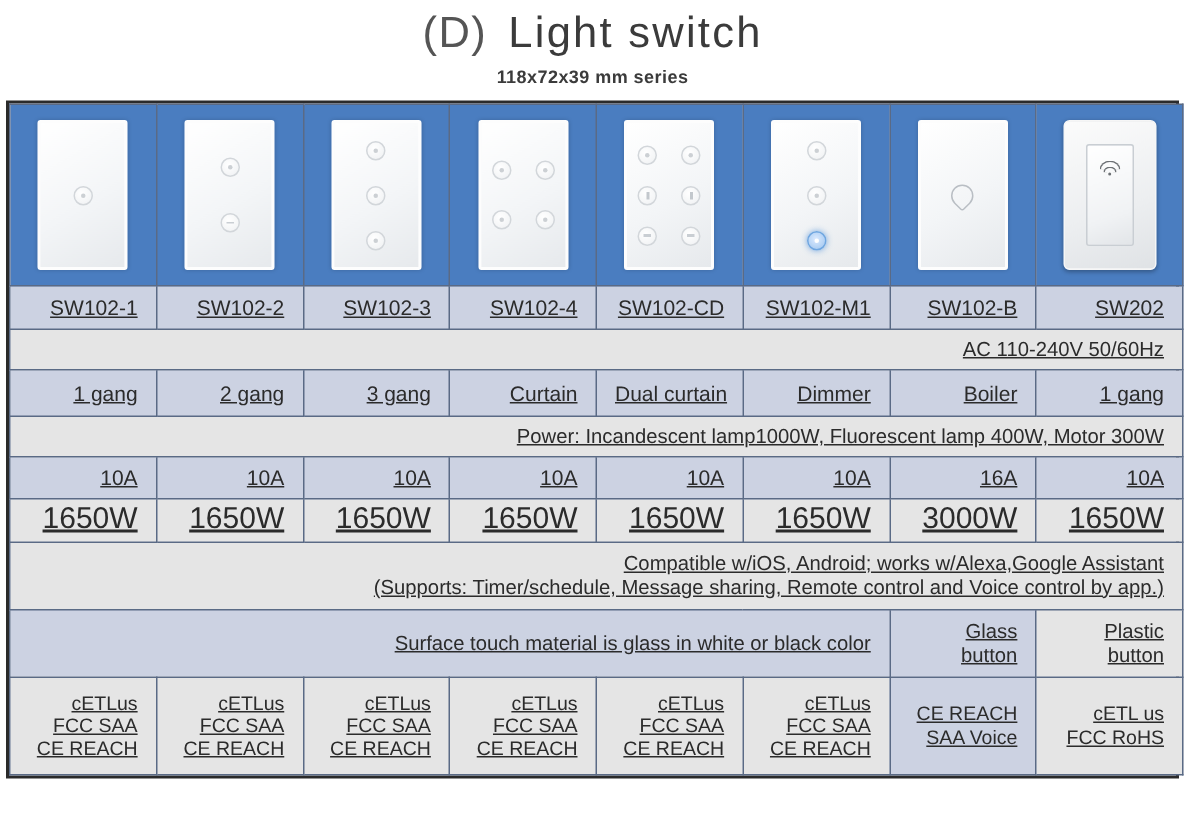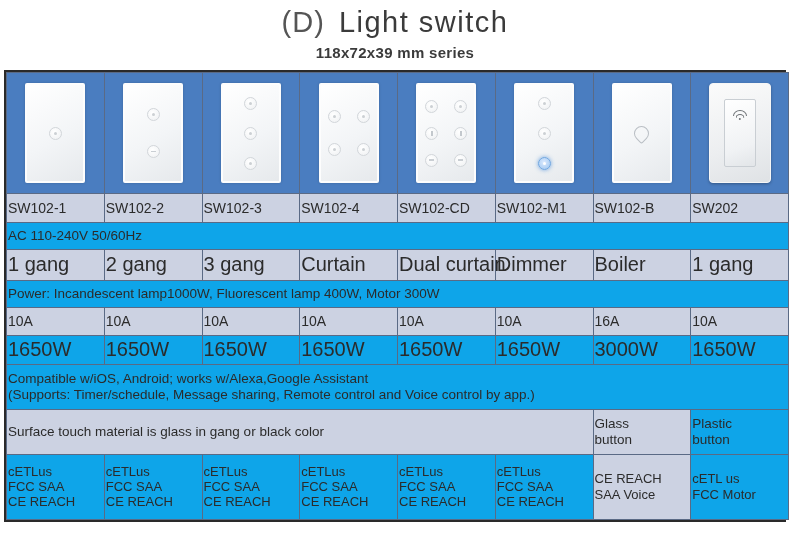--- a/index.html
+++ b/index.html
@@ -32,57 +32,58 @@
     color: #555;
     letter-spacing: 1px;
   }
   .title-main {
     font-size: 29px;
     font-weight: normal;
     color: #3b3b3b;
     letter-spacing: 1.5px;
   }
   .subtitle {
-    font-size: 15px;
+    font-size: 12px;
     font-weight: bold;
     color: #3b3b3b;
     margin-top: 5px;
     letter-spacing: 0.3px;
   }
 
   
   .table-wrap {
     margin: 9px 4px 0 4px;
     border: 2px solid #2a2a2a;
   }
   table.spec {
     border-collapse: collapse;
     table-layout: fixed;
     width: 782px;
     font-size: 13.5px;
   }
   table.spec td {
     border: 1px solid #5a6a85;
-    text-align: left;
+    text-align: right;
     vertical-align: middle;
-    padding: 2px 1px;
+    padding: 2px 12px;
     line-height: 1.18;
     white-space: nowrap;
+    text-decoration: underline;
   }
   .col { width: 97.75px; }
 
   
   .sh-dark  { background: #ccd2e2; }
-  .sh-light { background: #0ea5e9; }
+  .sh-light { background: #e5e5e5; }
   .sh-img   { background: #4a7dc0; padding: 0; }
 
   .r-img td { height: 116px; }
   .r-model td { height: 24px; font-size: 14px; }
   .r-volt td { height: 22px; }
-  .r-gang td { height: 26px; font-size: 20px; margin-left: 13px; }
+  .r-gang td { height: 26px; font-size: 14px; margin-left: 13px; }
   .r-power td { height: 22px; }
   .r-amp td { height: 23px; font-size: 14px; }
   .r-watt td { height: 23px; font-size: 20px; }
   .r-dim td { height: 22px; }
   .r-compat td { height: 40px; white-space: normal; line-height: 1.35; }
   .r-surface td { height: 40px; }
   .r-cert td { height: 60px; font-size: 13px; line-height: 1.3; }
 
   .two-line { display: block; }
 
@@ -400,21 +401,21 @@
 
 
   <tr class="r-compat">
     <td class="sh-light" colspan="8">
       <span class="two-line">Compatible w/iOS, Android; works w/Alexa,Google Assistant</span>
       <span class="two-line">(Supports: Timer/schedule, Message sharing, Remote control and Voice control by app.)</span>
     </td>
   </tr>
 
   <tr class="r-surface">
-    <td class="sh-dark" colspan="6">Surface touch material is glass in gang or black color</td>
+    <td class="sh-dark" colspan="6">Surface touch material is glass in white or black color</td>
     <td class="sh-dark">
       <span class="two-line">Glass</span>
       <span class="two-line">button</span>
     </td>
     <td class="sh-light">
       <span class="two-line">Plastic</span>
       <span class="two-line">button</span>
     </td>
   </tr>
 
@@ -448,18 +449,18 @@
       <span class="two-line">cETLus</span>
       <span class="two-line">FCC SAA</span>
       <span class="two-line">CE REACH</span>
     </td>
     <td class="sh-dark">
       <span class="two-line">CE REACH</span>
       <span class="two-line">SAA Voice</span>
     </td>
     <td class="sh-light">
       <span class="two-line">cETL us</span>
-      <span class="two-line">FCC Motor</span>
+      <span class="two-line">FCC RoHS</span>
     </td>
   </tr>
 </tbody>
     </table>
 </div>
 
 </body></html>

